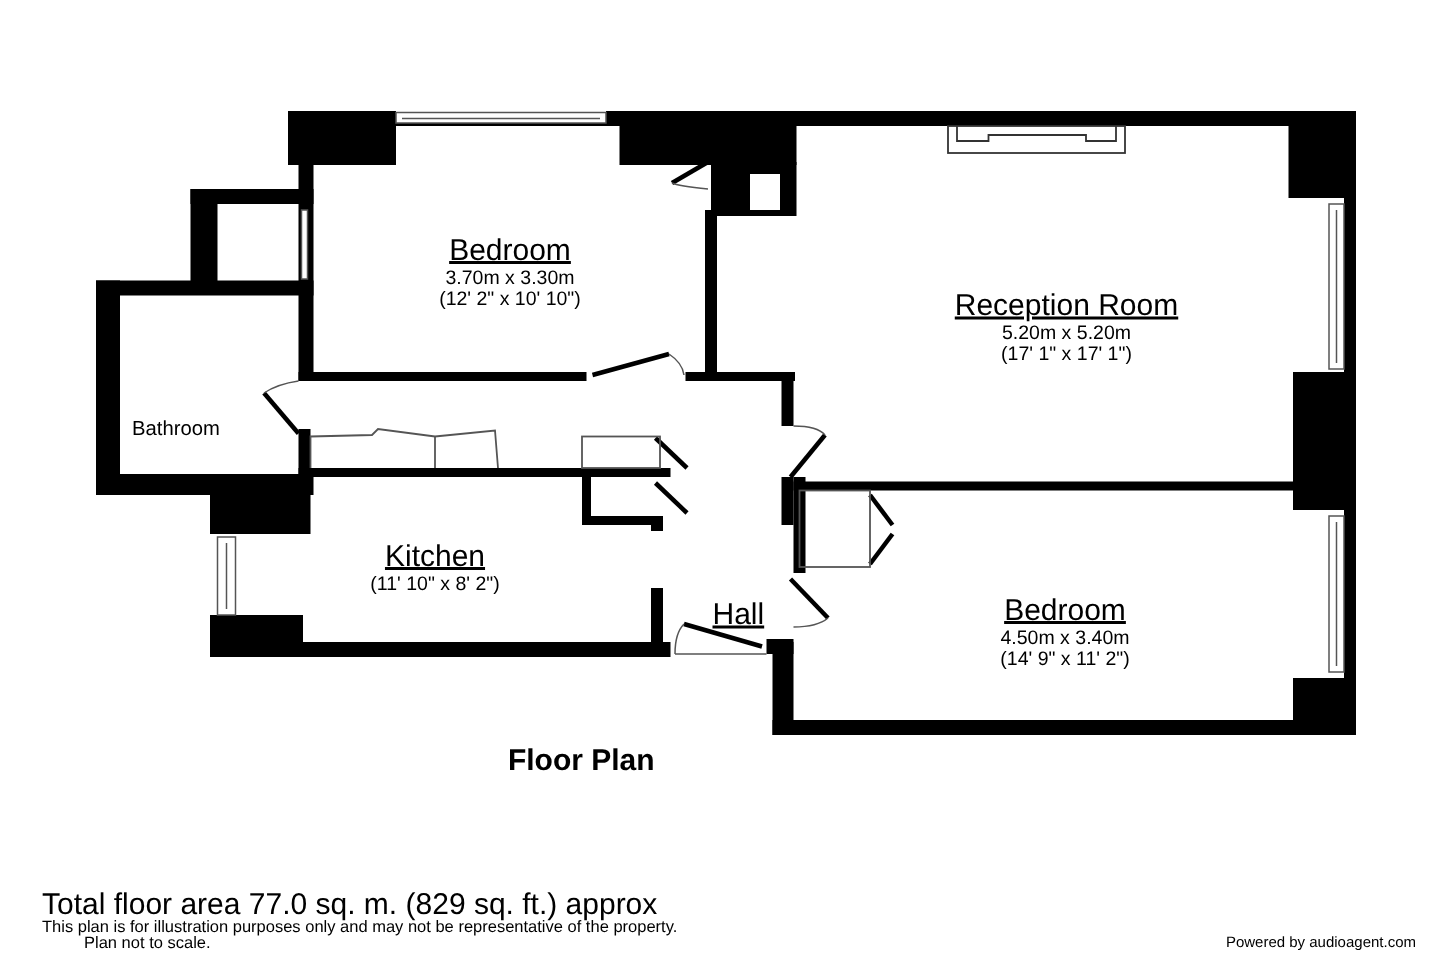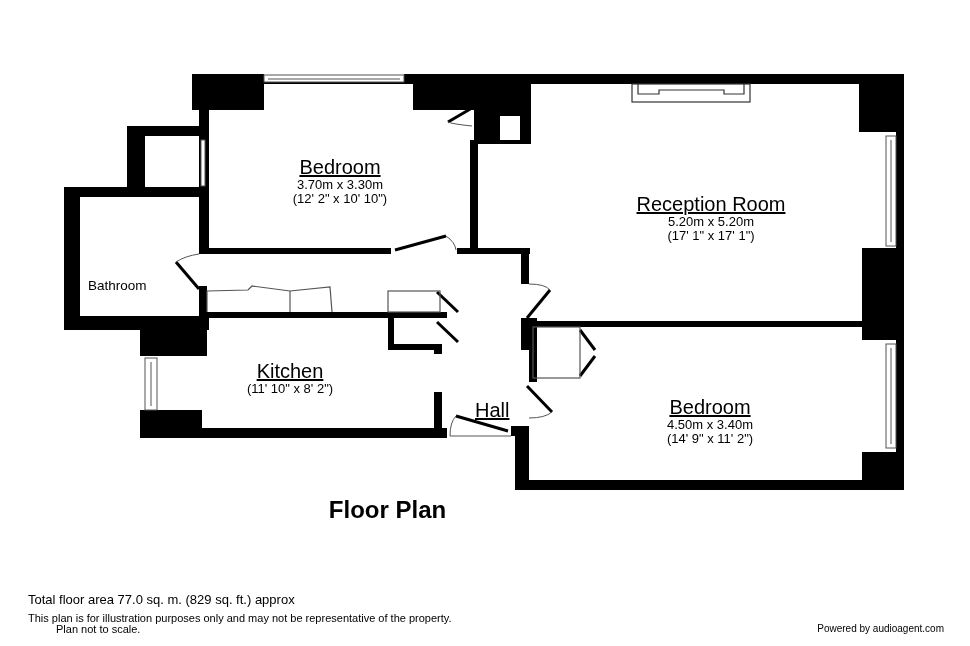--- a/index.html
+++ b/index.html
@@ -1,22 +1,22 @@
 <!DOCTYPE html>
 <html><head>
 <meta charset="utf-8">
 <style>
   html,body{margin:0;padding:0;background:#fff;}
   body{width:970px;height:646px;position:relative;overflow:hidden;font-family:"Liberation Sans",sans-serif;color:#000;}
   #plan{position:absolute;left:0;top:0;width:970px;height:560px;}
   .room-label{position:absolute;text-align:center;white-space:nowrap;line-height:1.05;}
   .room-name{font-size:20px;text-decoration:underline;}
   .room-dim{font-size:13px;}
-  #title{position:absolute;left:0;width:775px;top:496px;text-align:center;font-size:24px;font-weight:bold;}
-  #area{position:absolute;left:28px;top:592px;font-size:13px;}
+  #title{position:absolute;left:0;width:775px;top:496px;text-align:center;font-size:20px;font-weight:bold;}
+  #area{position:absolute;left:28px;top:592px;font-size:20px;}
   #disc1{position:absolute;left:28px;top:612px;font-size:11px;}
   #disc2{position:absolute;left:28px;top:623px;font-size:11px;padding-left:28px;}
   #powered{position:absolute;right:26px;top:623px;font-size:10px;}
 </style>
 </head>
 <body>
 
 <svg id="plan" viewBox="0 0 970 560" xmlns="http://www.w3.org/2000/svg">
   <g fill="#000">
 

